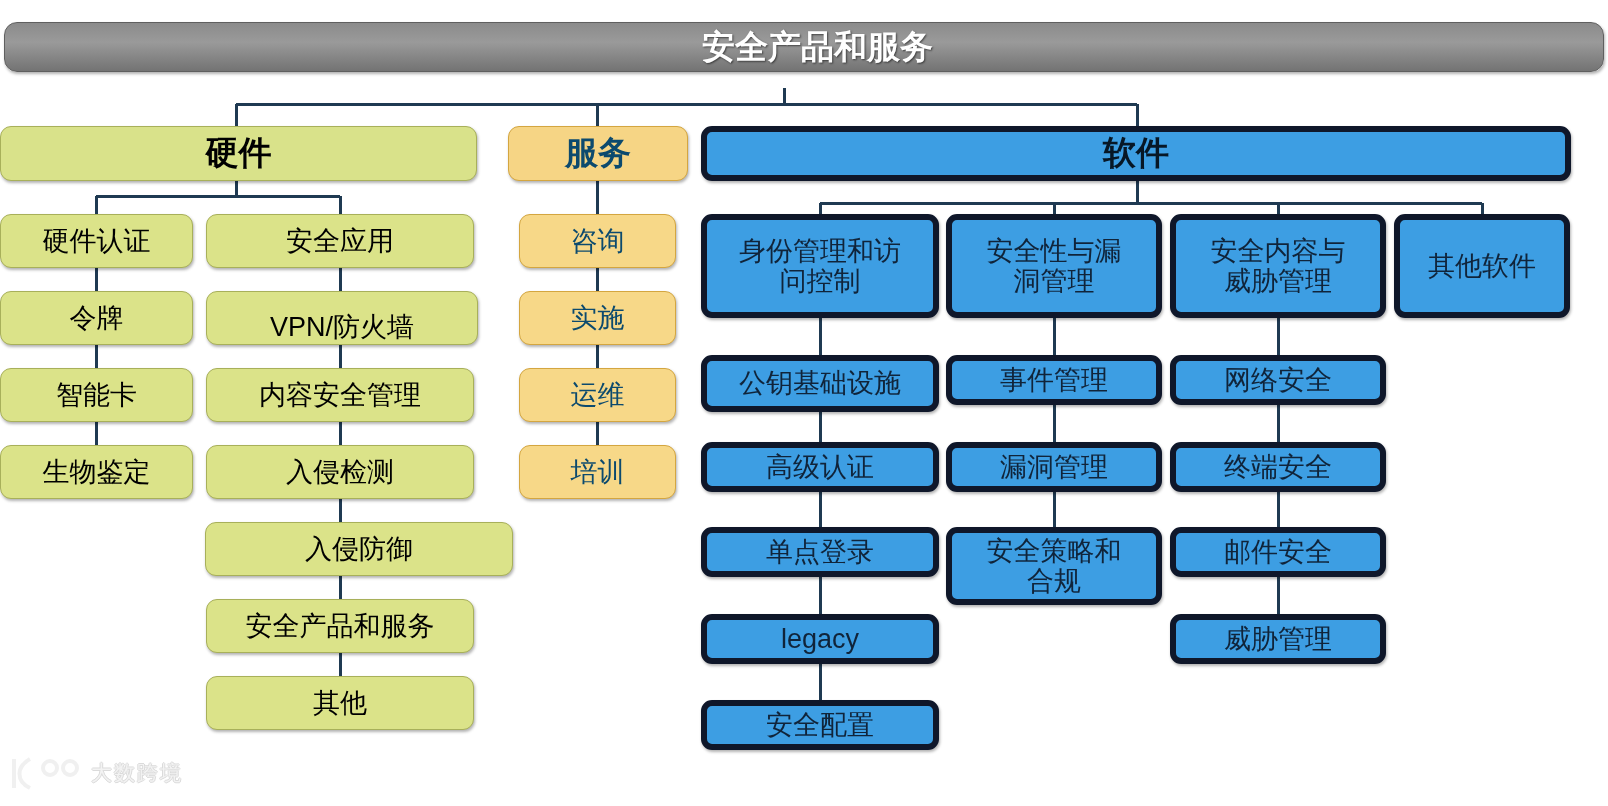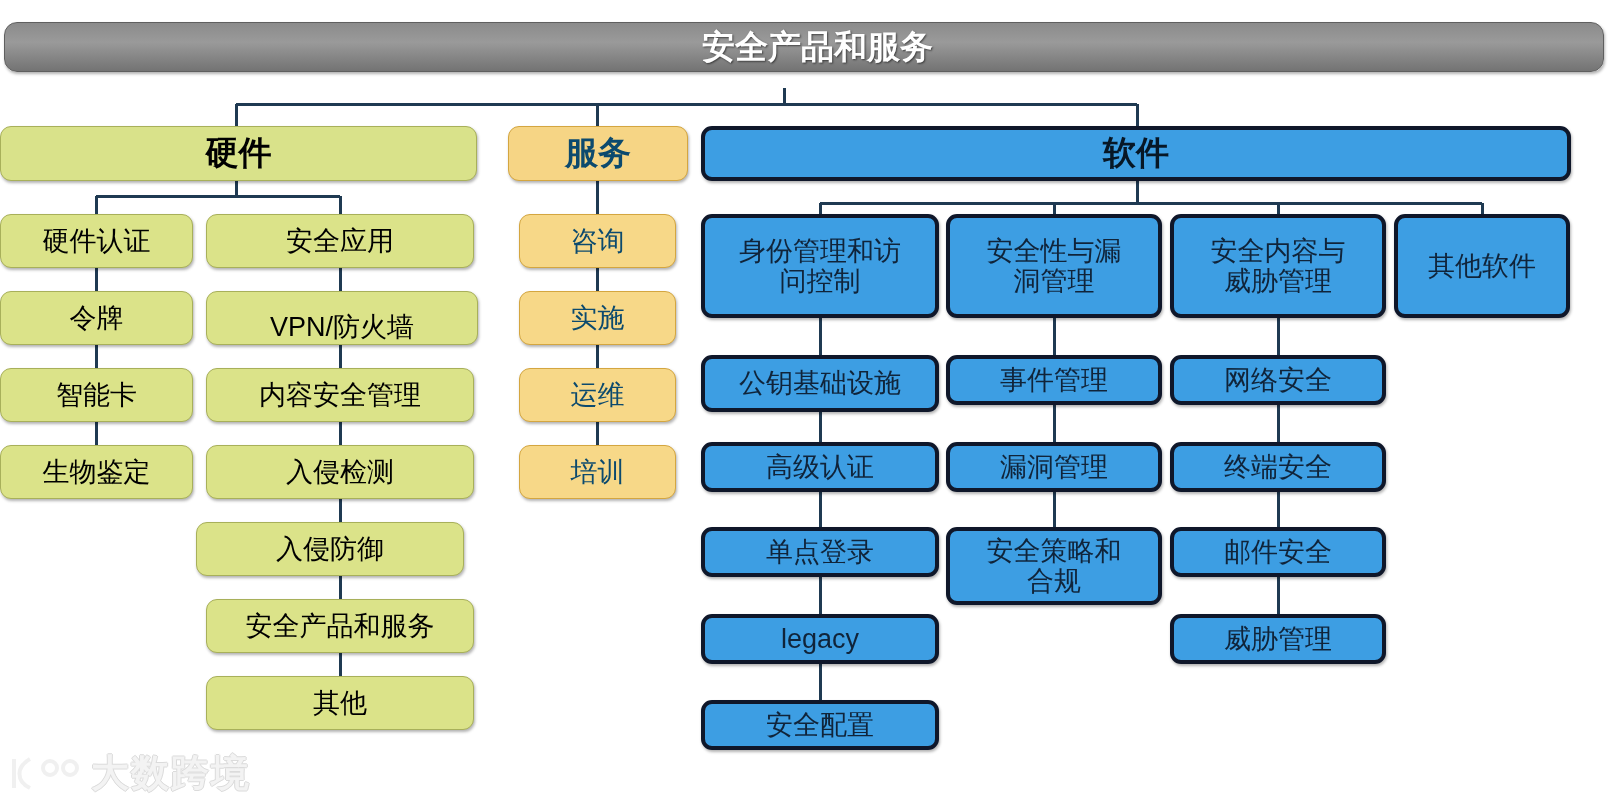--- a/index.html
+++ b/index.html
@@ -69,21 +69,21 @@
     color: #0c4a6e;
   }
   .node.orange.hdr {
     background: #f6d585;
     font-weight: bold;
     font-size: 33px;
   }
   
   .node.blue {
     background: #3d9ee3;
-    border: 4px solid #0f172a;
+    border: 6px solid #0f172a;
     color: #10243a;
   }
   .node.blue.hdr {
     background: #3d9ee3;
     font-weight: bold;
     font-size: 33px;
     color: #071726;
   }
   .node .lbl {
     display: block;
@@ -103,22 +103,22 @@
     z-index: 3;
     opacity: 0.92;
   }
   #watermark .wm-mark {
     position: relative;
     width: 74px;
     height: 36px;
   }
   #watermark .wm-mark svg { display: block; }
   #watermark .wm-text {
-    font-size: 38px;
-    font-weight: bold;
+    font-size: 21px;
+    font-weight: normal;
     color: #f2f2f2;
     letter-spacing: 2px;
     text-shadow:
       0 1px 0 #d8d8d8,
       0 -1px 0 #d8d8d8,
       1px 0 0 #d8d8d8,
       -1px 0 0 #d8d8d8;
   }
 </style>
 </head>
@@ -214,21 +214,21 @@
   </div>
   <div class="node green fs-leaf" style="left:206px; top:291px; width:272px; height:54px;align-items:flex-end;">
     <span class="lbl">VPN/防火墙</span>
   </div>
   <div class="node green fs-leaf" style="left:206px; top:368px; width:268px; height:54px;">
     <span class="lbl">内容安全管理</span>
   </div>
   <div class="node green fs-leaf" style="left:206px; top:445px; width:268px; height:54px;">
     <span class="lbl">入侵检测</span>
   </div>
-  <div class="node green fs-leaf" style="left:196px; top:522px; width:268px; height:54px;">
+  <div class="node green fs-leaf" style="left:205px; top:522px; width:308px; height:54px;">
     <span class="lbl">入侵防御</span>
   </div>
   <div class="node green fs-leaf" style="left:206px; top:599px; width:268px; height:54px;">
     <span class="lbl">安全产品和服务</span>
   </div>
   <div class="node green fs-leaf" style="left:206px; top:676px; width:268px; height:54px;">
     <span class="lbl">其他</span>
   </div>
 
   <div class="node orange fs-leaf" style="left:519px; top:214px; width:157px; height:54px;">

